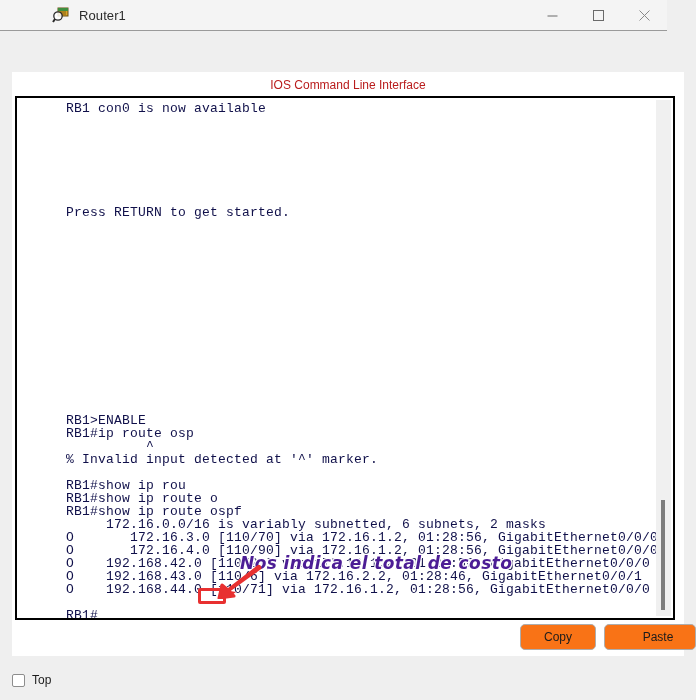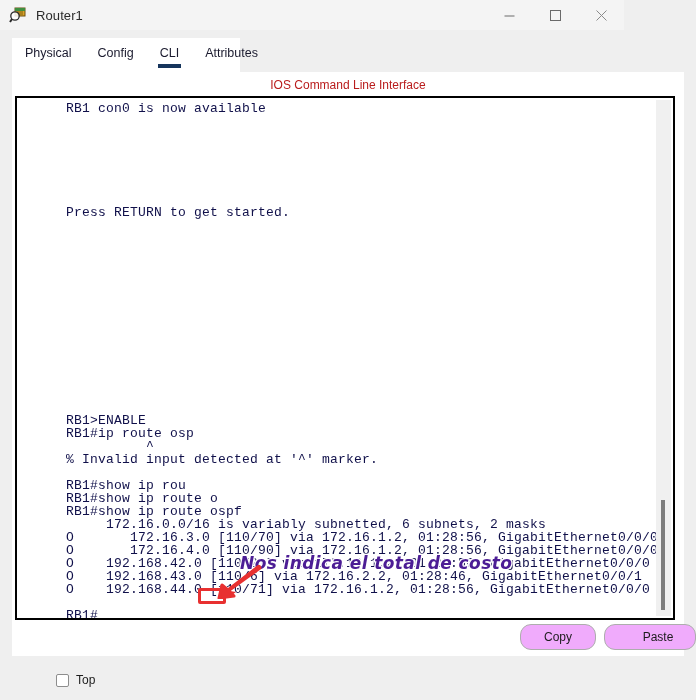--- a/index.html
+++ b/index.html
@@ -15,21 +15,21 @@
     width: 696px; height: 700px;
     background: #efefef;
   }
 
   
   .titlebar {
     position: absolute; left: 0; top: 0;
     width: 624px; height: 30px;
     background: #f4f4f4;
     border-bottom: 1px solid #9a9a9a;
-    display: flex; align-items: center;
+    display: flex; align-items: center; padding-left: 43px;
   }
   .title-icon {
     margin-left: 9px; margin-right: 9px;
     width: 18px; height: 18px;
     position: relative;
   }
   .title-text {
     font-size: 13px;
     color: #2b2b2b;
     letter-spacing: 0.1px;
@@ -170,35 +170,35 @@
   .btnrow {
     position: absolute;
     left: 0; top: 552px;
     width: 672px; height: 30px;
   }
   .btn {
     position: absolute;
     top: 0;
     width: 74px; height: 24px;
     border: 1px solid #adadad;
-    border-radius: 11px;
-    background: #f0abfc;
+    border-radius: 5px;
+    background: #f97316;
     font-size: 12px;
     color: #1c1c1c;
     display: flex; align-items: center; justify-content: center;
   }
   .btn-copy { left: 508px; }
   .btn-paste { left: 592px; padding-left: 16px; }
 
   
   .bottombar {
     position: absolute; left: 0; top: 660px;
     width: 632px; height: 40px;
     background: #efefef;
-    display: flex; align-items: center; margin-left: 44px;
+    display: flex; align-items: center;
   }
   .chk-wrap {
     display: flex; align-items: center;
     margin-left: 12px;
   }
   .chk {
     width: 13px; height: 13px;
     border: 1px solid #8d8d8d;
     border-radius: 2px;
     background: #ffffff;
@@ -240,41 +240,20 @@
       </div>
       <div class="win-btn">
         <svg width="11" height="11" viewBox="0 0 11 11">
             <line x1="0.5" y1="0.5" x2="10.5" y2="10.5" stroke="#8a8a8a" stroke-width="1"></line>
             <line x1="10.5" y1="0.5" x2="0.5" y2="10.5" stroke="#8a8a8a" stroke-width="1"></line>
           </svg>
       </div>
     </div>
   </div>
 
-  <div class="tabstrip">
-    <div class="tabs-bg"></div>
-    <div class="tabs">
-      <div class="tab">
-        <span>Physical</span>
-        
-      </div>
-      <div class="tab">
-        <span>Config</span>
-        
-      </div>
-      <div class="tab active">
-        <span>CLI</span>
-        <span class="ul"></span>
-      </div>
-      <div class="tab">
-        <span>Attributes</span>
-        
-      </div>
-    </div>
-  </div>
 
   <div class="panel">
 
     <div class="panel-caption">IOS Command Line Interface</div>
 
     <div class="term-wrap">
       <div class="term" id="terminal"><div class="ln">RB1 con0 is now available</div><div class="blank">&nbsp;</div><div class="blank">&nbsp;</div><div class="blank">&nbsp;</div><div class="blank">&nbsp;</div><div class="blank">&nbsp;</div><div class="blank">&nbsp;</div><div class="blank">&nbsp;</div><div class="ln">Press RETURN to get started.</div><div class="blank">&nbsp;</div><div class="blank">&nbsp;</div><div class="blank">&nbsp;</div><div class="blank">&nbsp;</div><div class="blank">&nbsp;</div><div class="blank">&nbsp;</div><div class="blank">&nbsp;</div><div class="blank">&nbsp;</div><div class="blank">&nbsp;</div><div class="blank">&nbsp;</div><div class="blank">&nbsp;</div><div class="blank">&nbsp;</div><div class="blank">&nbsp;</div><div class="blank">&nbsp;</div><div class="blank">&nbsp;</div><div class="ln">RB1&gt;ENABLE</div><div class="ln">RB1#ip route osp</div><div class="ln">          ^</div><div class="ln">% Invalid input detected at '^' marker.</div><div class="blank">&nbsp;</div><div class="ln">RB1#show ip rou</div><div class="ln">RB1#show ip route o</div><div class="ln">RB1#show ip route ospf</div><div class="ln">     172.16.0.0/16 is variably subnetted, 6 subnets, 2 masks</div><div class="ln">O       172.16.3.0 [110/70] via 172.16.1.2, 01:28:56, GigabitEthernet0/0/0</div><div class="ln">O       172.16.4.0 [110/90] via 172.16.1.2, 01:28:56, GigabitEthernet0/0/0</div><div class="ln">O    192.168.42.0 [110/21] via 172.16.1.2, 01:28:56, GigabitEthernet0/0/0</div><div class="ln">O    192.168.43.0 [110/6] via 172.16.2.2, 01:28:46, GigabitEthernet0/0/1</div><div class="ln">O    192.168.44.0 [110/71] via 172.16.1.2, 01:28:56, GigabitEthernet0/0/0</div><div class="blank">&nbsp;</div><div class="ln">RB1#</div></div>
       <div class="term-scroll">
         <div class="term-thumb"></div>
       </div>

